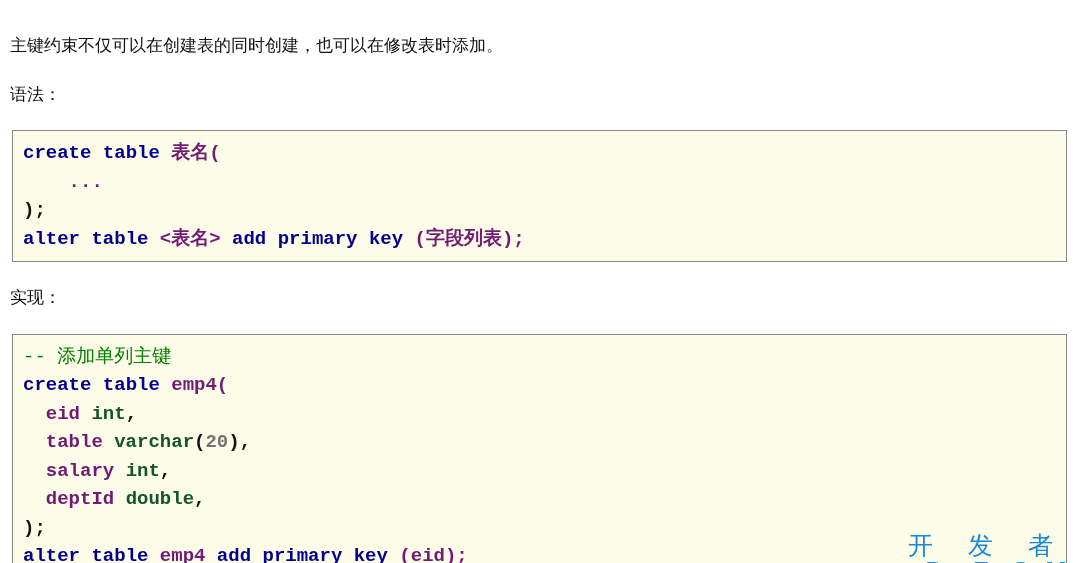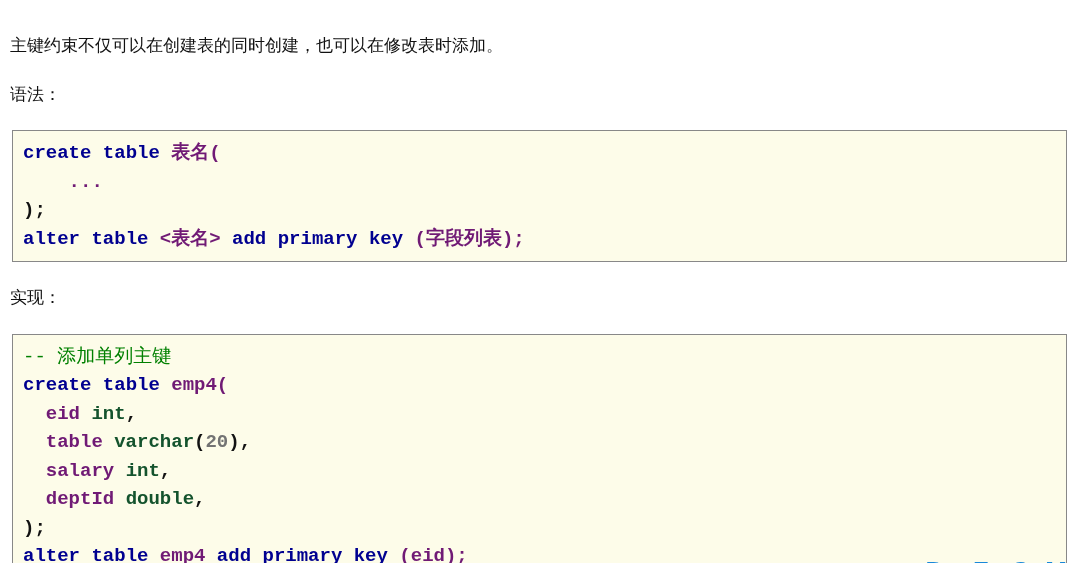--- a/index.html
+++ b/index.html
@@ -73,14 +73,15 @@
 <div class="code-block"><span class="cmt">-- 添加单列主键</span>
 <span class="kw">create</span> <span class="kw">table</span><span class="pln"> emp4(</span>
 <span class="pln">  eid </span><span class="typ">int</span><span class="pun">,</span>
 <span class="pln">  table </span><span class="typ">varchar</span><span class="pun">(</span><span class="num">20</span><span class="pun">),</span>
 <span class="pln">  salary </span><span class="typ">int</span><span class="pun">,</span>
 <span class="pln">  deptId </span><span class="typ">double</span><span class="pun">,</span>
 <span class="pun">);</span>
 <span class="kw">alter</span> <span class="kw">table</span><span class="pln"> emp4 </span><span class="kw">add</span> <span class="kw">primary</span> <span class="kw">key</span><span class="pln"> (eid);</span></div>
 
 <div class="watermark">
+  <div class="wm-top">开 发 者</div>
   <div class="wm-bot">DevZe.CoM</div>
 </div>
 
 </body></html>

